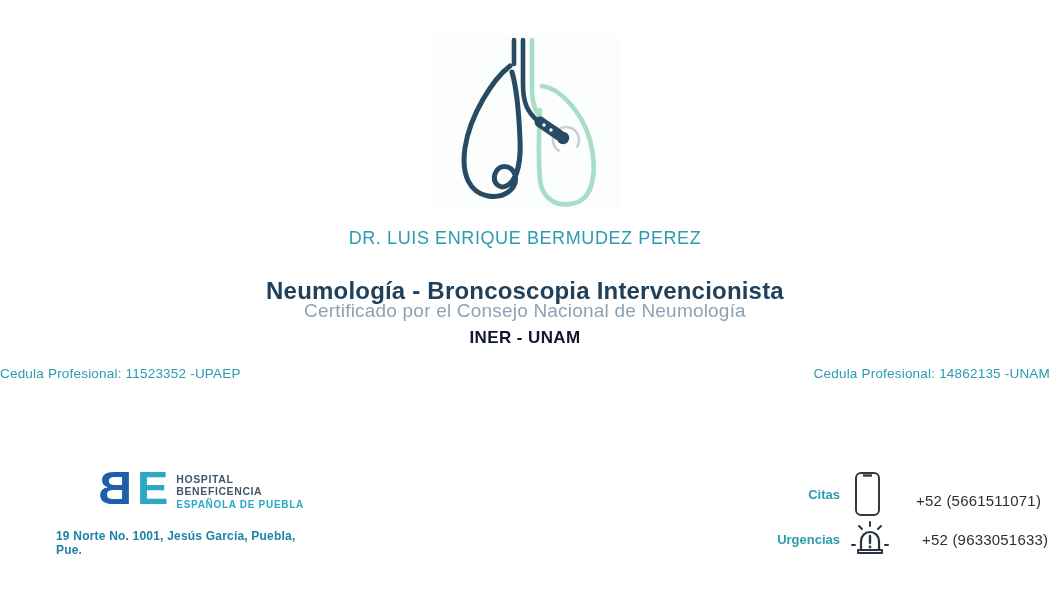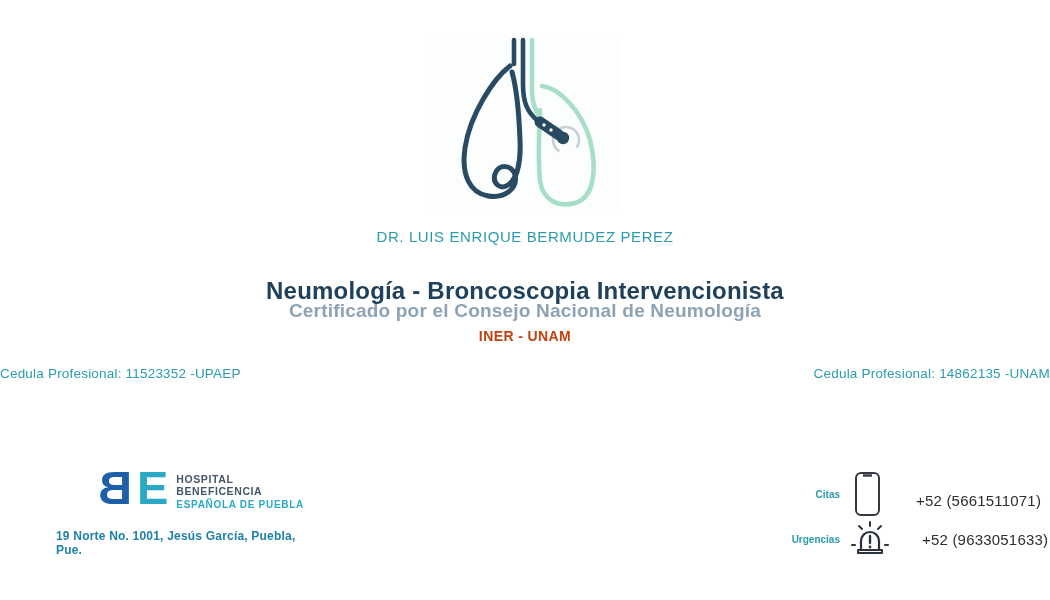--- a/index.html
+++ b/index.html
@@ -5,33 +5,33 @@
   html,body{margin:0;padding:0;background:#ffffff;}
   .canvas{
     position:relative;width:1050px;height:600px;background:#ffffff;
     font-family:"Liberation Sans",sans-serif;overflow:hidden;
   }
   
   .lungs-logo{position:absolute;left:430px;top:34px;width:190px;height:176px;background:#fcfdfd;}
   
   .doctor-name{
     position:absolute;left:0;top:228px;width:1050px;text-align:center;
-    font-size:15px;font-weight:500;letter-spacing:.6px;color:#2B9CAD;
+    font-size:18px;font-weight:500;letter-spacing:.6px;color:#2B9CAD;
   }
   .specialty{
     position:absolute;left:0;top:277px;width:1050px;text-align:center;
     font-size:24px;font-weight:700;letter-spacing:.2px;color:#1F415C;
   }
   .certification{
     position:absolute;left:0;top:300px;width:1050px;text-align:center;
-    font-size:19px;font-weight:700;color:#8DA3B5;letter-spacing:.2px;
+    font-size:19px;font-weight:400;color:#8DA3B5;letter-spacing:.2px;
   }
   .institutions{
     position:absolute;left:0;top:328px;width:1050px;text-align:center;
-    font-size:14px;font-weight:700;color:#c2410c;letter-spacing:.4px;
+    font-size:17px;font-weight:700;color:#0f172a;letter-spacing:.4px;
   }
   .credentials{
     position:absolute;left:0;top:366px;width:1050px;display:flex;
     justify-content:space-between;gap:76px;
     font-size:13.5px;font-weight:500;color:#2B9CAD;letter-spacing:.2px;
   }
   
   .hospital-block{position:absolute;left:98px;top:464px;display:flex;align-items:flex-start;}
   .be-letters{display:flex;align-items:flex-start;line-height:48px;height:52px;}
   .be-b{
@@ -46,21 +46,21 @@
   .hospital-sub{font-size:10px;font-weight:700;color:#29A9C6;letter-spacing:.7px;margin-top:2px;}
   .hospital-address{
     position:absolute;left:56px;top:529px;width:260px;
     font-size:12px;font-weight:700;color:#1E81A9;letter-spacing:.2px;
   }
   
   .contact-row{position:absolute;display:flex;align-items:center;}
   .contact-row.citas{left:776px;top:470px;height:48px;}
   .contact-row.urgencias{left:776px;top:518px;height:42px;}
   .contact-label{
-    width:64px;text-align:right;font-size:10px;font-weight:700;color:#2B9CAD;
+    width:64px;text-align:right;font-size:13px;font-weight:700;color:#2B9CAD;
   }
   .contact-icon{margin-left:10px;display:flex;align-items:center;}
   .contact-phone{margin-left:32px;font-size:15px;color:#2F2F2F;letter-spacing:.2px;}
   .citas .contact-phone{margin-top:12px;}
 </style>
 </head>
 <body>
 
 <div class="canvas">
 

